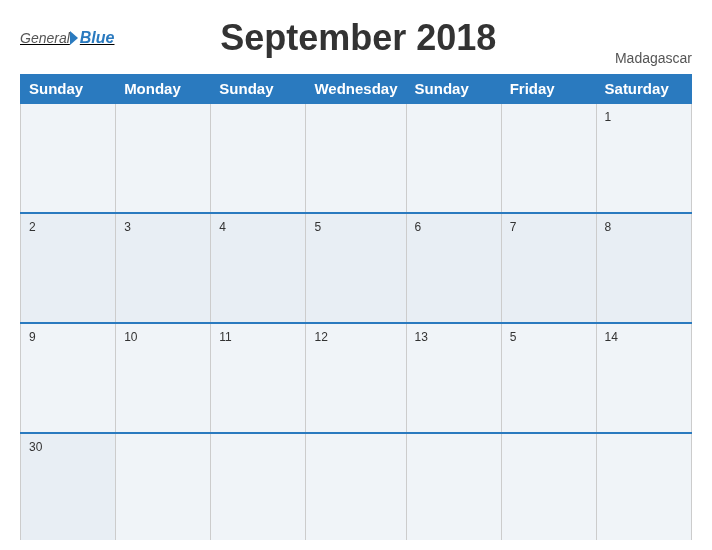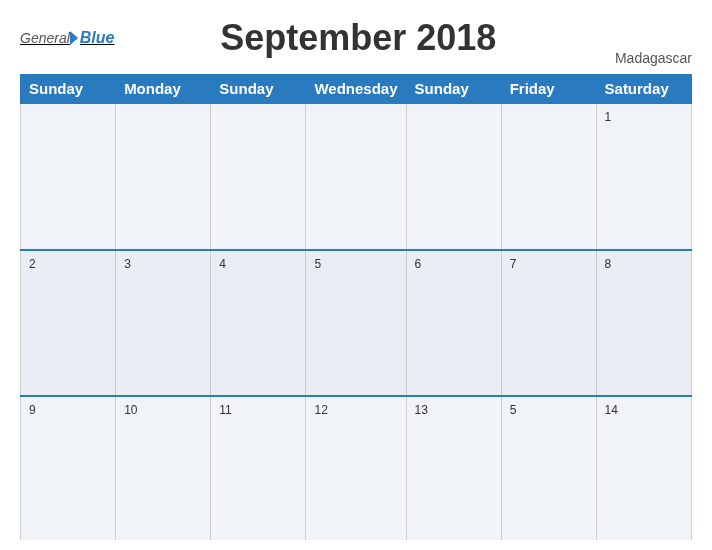--- a/index.html
+++ b/index.html
@@ -169,14 +169,23 @@
       </tr>
       <tr>
         <td><span class="day-num">9</span></td>
         <td><span class="day-num">10</span></td>
         <td><span class="day-num">11</span></td>
         <td><span class="day-num">12</span></td>
         <td><span class="day-num">13</span></td>
         <td><span class="day-num">5</span></td>
         <td><span class="day-num">14</span></td>
       </tr>
+      <tr>
+        <td><span class="day-num">30</span></td>
+        <td class="empty-cell"></td>
+        <td class="empty-cell"></td>
+        <td class="empty-cell"></td>
+        <td class="empty-cell"></td>
+        <td class="empty-cell"></td>
+        <td class="empty-cell"></td>
+      </tr>
     </tbody>
 </table>
 
 </body></html>

